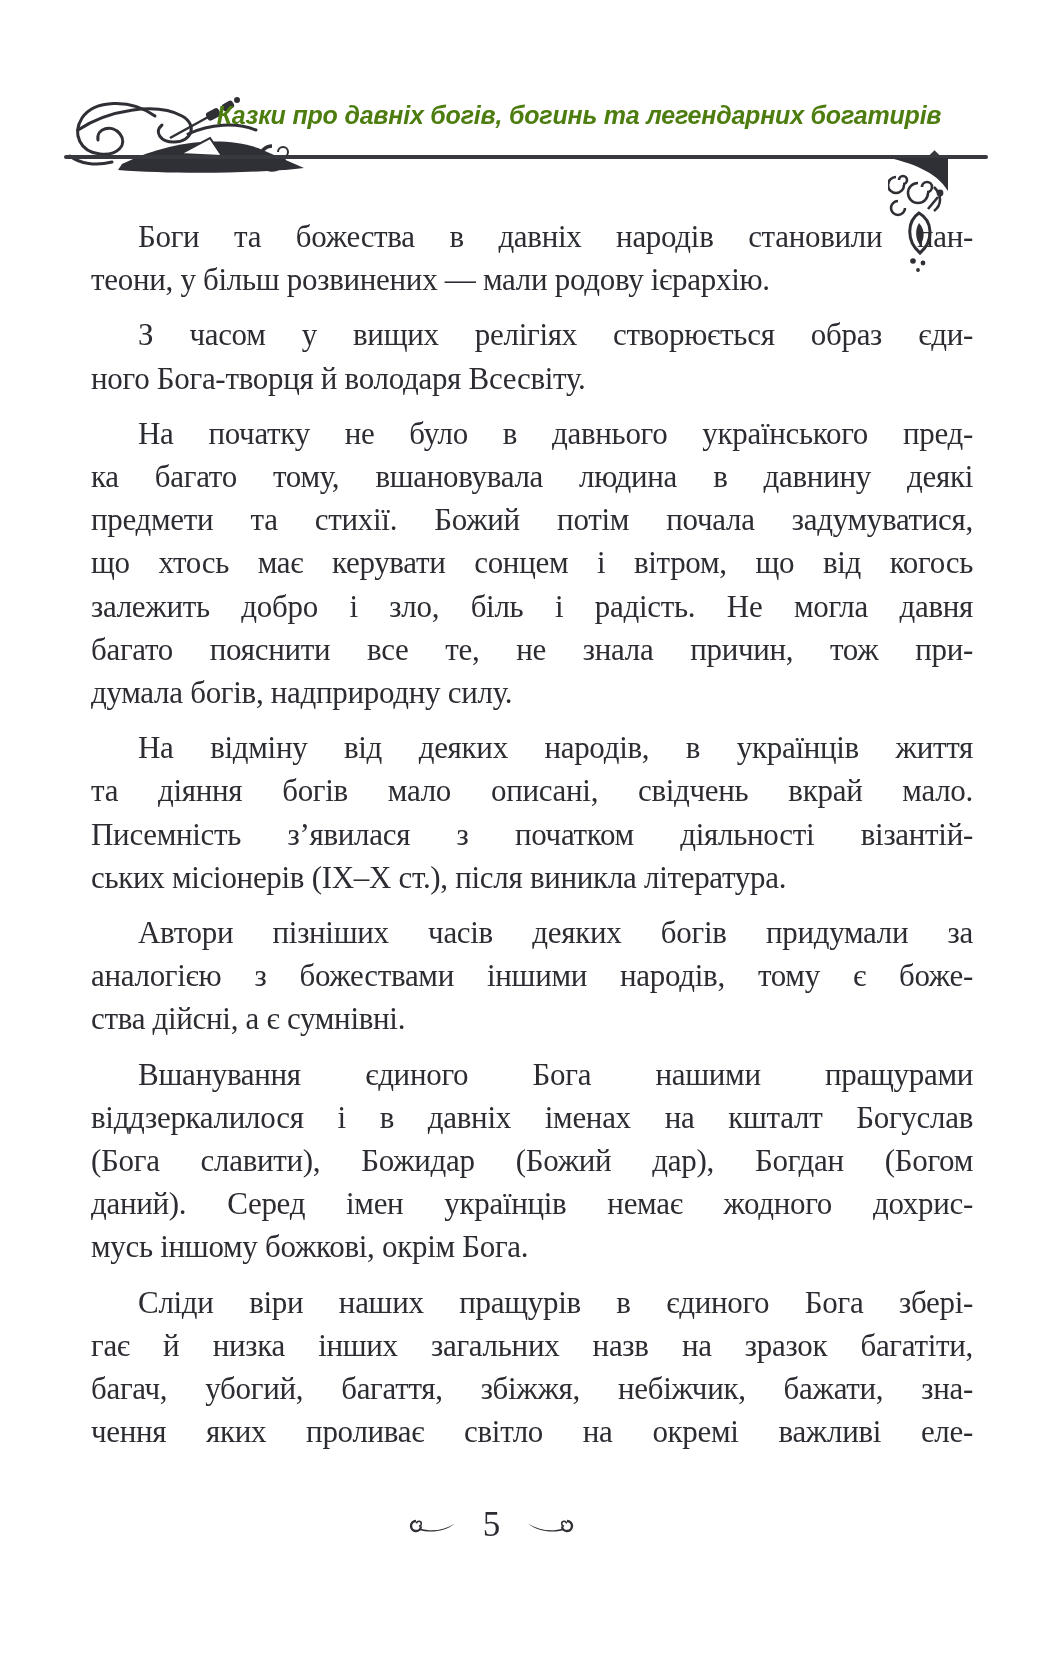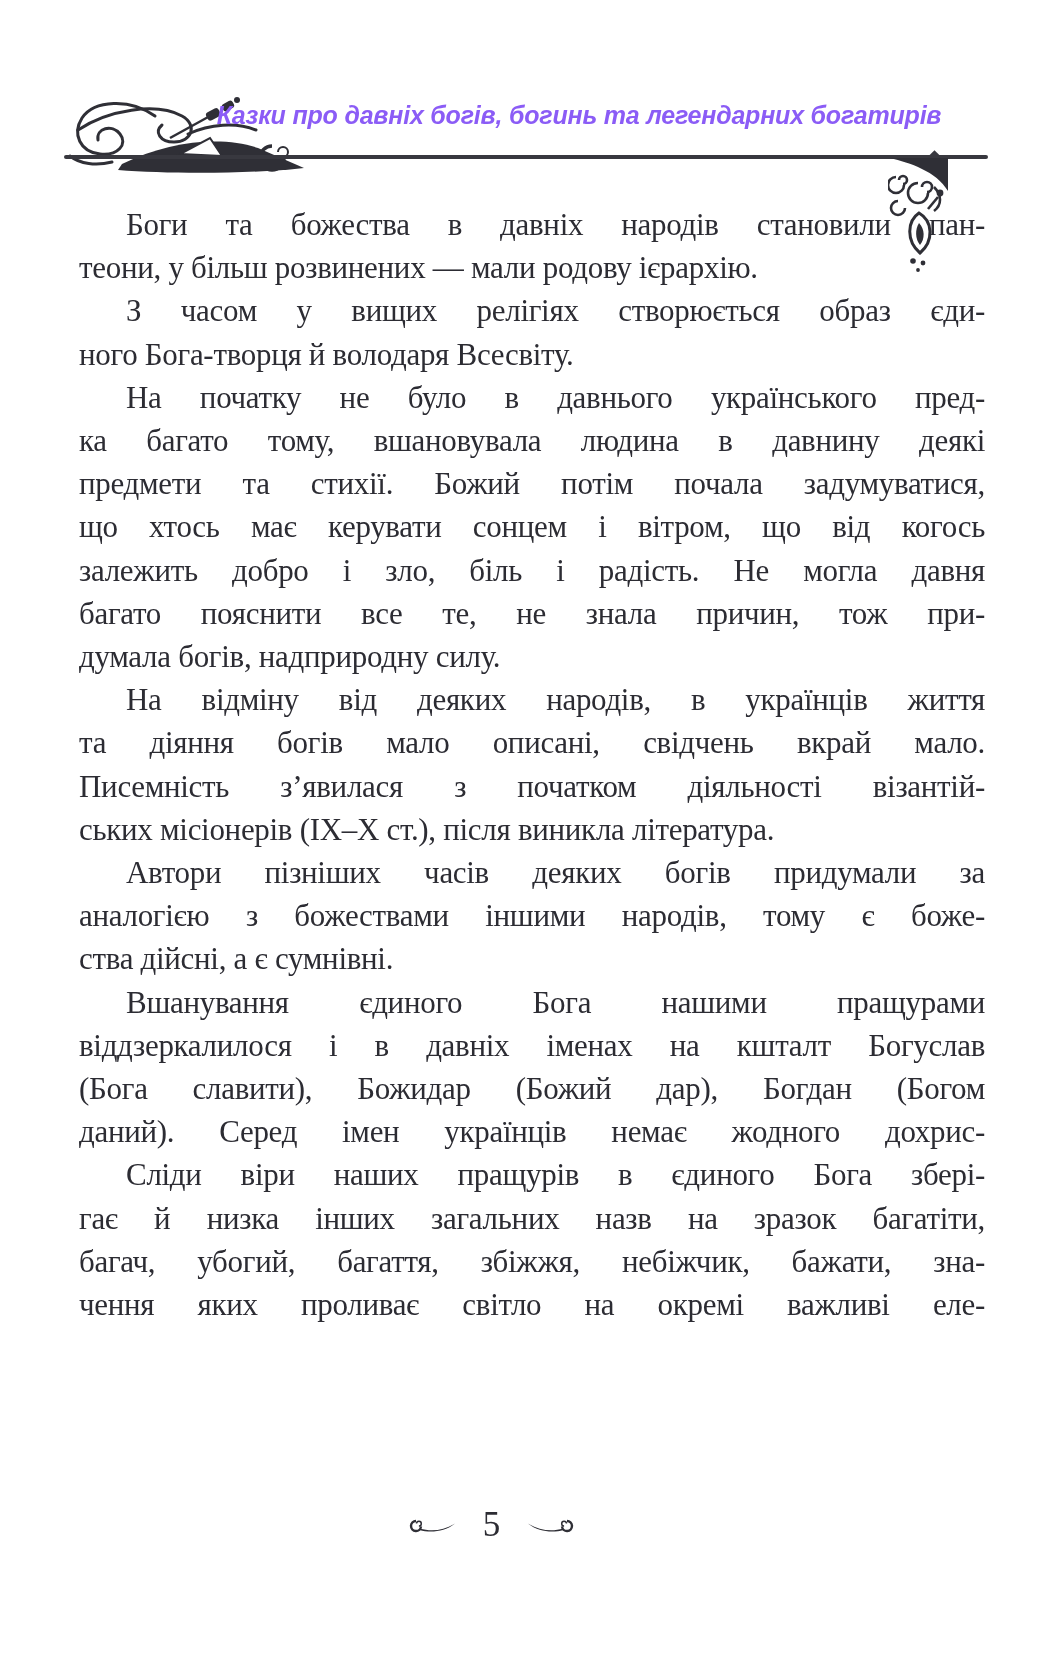--- a/index.html
+++ b/index.html
@@ -8,37 +8,37 @@
     font-family:"Liberation Serif","DejaVu Serif",serif;
     color:#2c2c33;
   }
   
   .header{position:absolute;left:0;top:0;width:1063px;height:280px;}
   .ornament-left{position:absolute;left:60px;top:94px;width:256px;height:88px;}
   .running-title{
     position:absolute;left:190px;right:95px;top:101px;height:38px;
     font-family:"Liberation Sans","DejaVu Sans",sans-serif;
     font-style:italic;font-weight:600;font-size:25px;letter-spacing:-0.2px;
-    text-align:center;color:#8b5cf6;white-space:nowrap;
+    text-align:center;color:#4d7c0f;white-space:nowrap;
   }
   .header-rule{
     position:absolute;left:64px;top:155px;width:924px;height:4px;
     background:#38383f;border-radius:2px;
   }
   .rule-diamond{
     position:absolute;left:930px;top:152px;width:9px;height:9px;
     background:#38383f;transform:rotate(45deg);
   }
   .ornament-corner{position:absolute;left:888px;top:157px;width:62px;height:118px;}
   
   .text-block{
     position:absolute;left:79px;top:203px;width:906px;
     font-size:31px;line-height:43.2px;letter-spacing:-0.3px;
   }
-  .para{margin:0;}
+  .para{margin:12px;}
   .line{
     text-align:justify;text-align-last:justify;-moz-text-align-last:justify;
     white-space:normal;
   }
   .line.first{padding-left:47px;}
   .line.last{text-align-last:left;-moz-text-align-last:left;}
   
   .footer{
     position:absolute;left:0;top:1494px;width:1063px;height:60px;
     display:flex;align-items:center;justify-content:center;gap:24px;
@@ -133,20 +133,21 @@
     <div class="para">
       <div class="line first">Автори пізніших часів деяких богів придумали за</div>
       <div class="line">аналогією з божествами іншими народів, тому є боже-</div>
       <div class="line last">ства дійсні, а є сумнівні.</div>
     </div>
     <div class="para">
       <div class="line first">Вшанування єдиного Бога нашими пращурами</div>
       <div class="line">віддзеркалилося і в давніх іменах на кшталт Богуслав</div>
       <div class="line">(Бога славити), Божидар (Божий дар), Богдан (Богом</div>
       <div class="line">даний). Серед імен українців немає жодного дохрис-</div>
+      <div class="line last">мусь іншому божкові, окрім Бога.</div>
     </div>
     <div class="para">
       <div class="line first">Сліди віри наших пращурів в єдиного Бога збері-</div>
       <div class="line">гає й низка інших загальних назв на зразок багатіти,</div>
       <div class="line">багач, убогий, багаття, збіжжя, небіжчик, бажати, зна-</div>
       <div class="line">чення яких проливає світло на окремі важливі еле-</div>
     </div>
   </div>
 
 <div class="footer">

